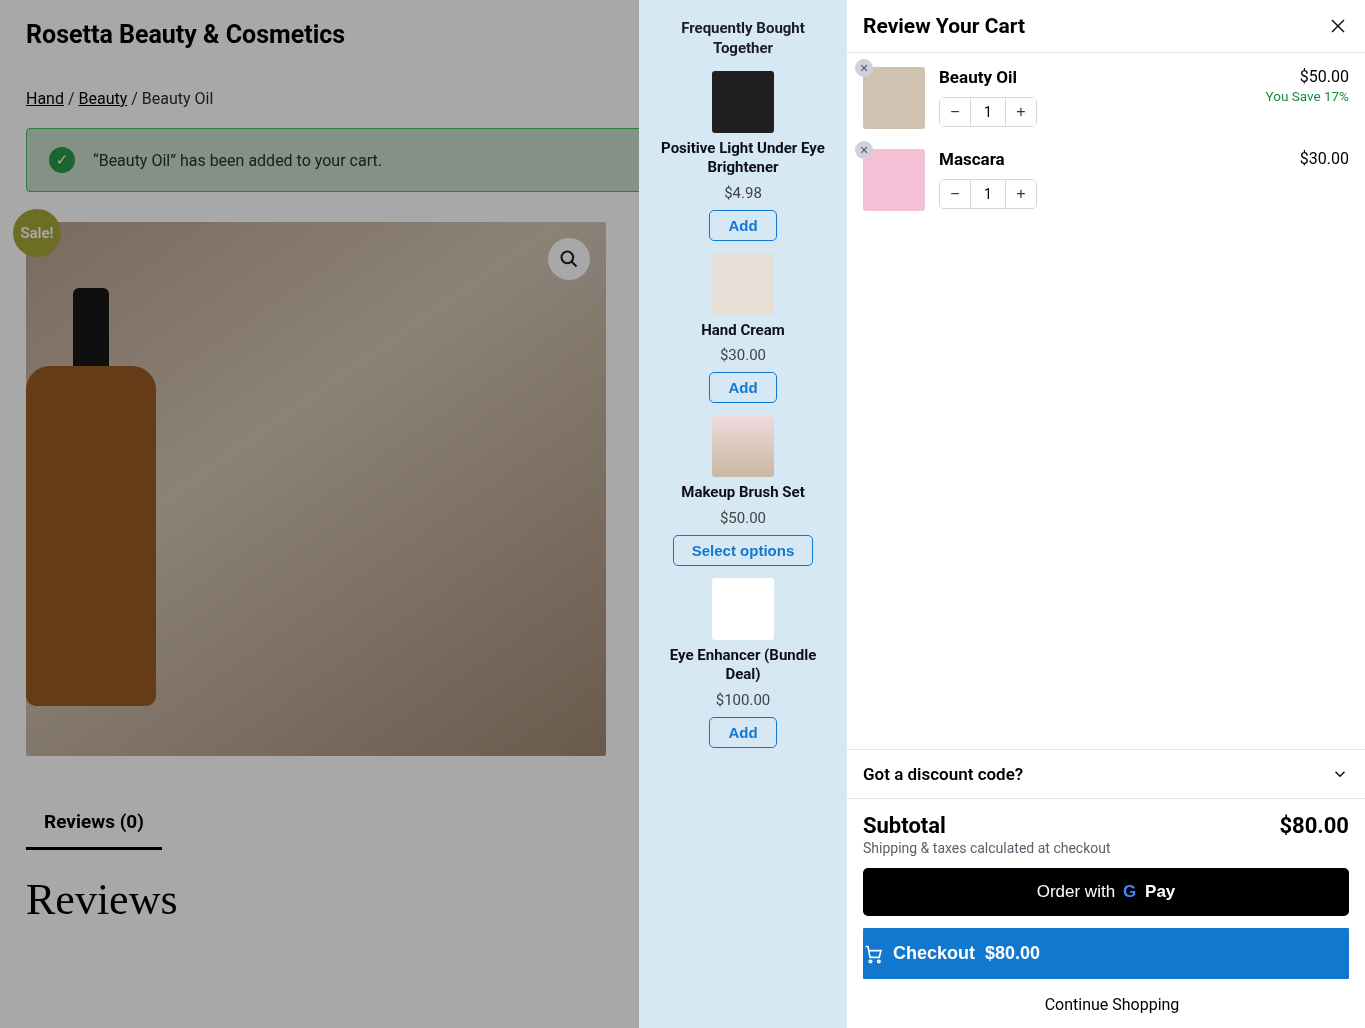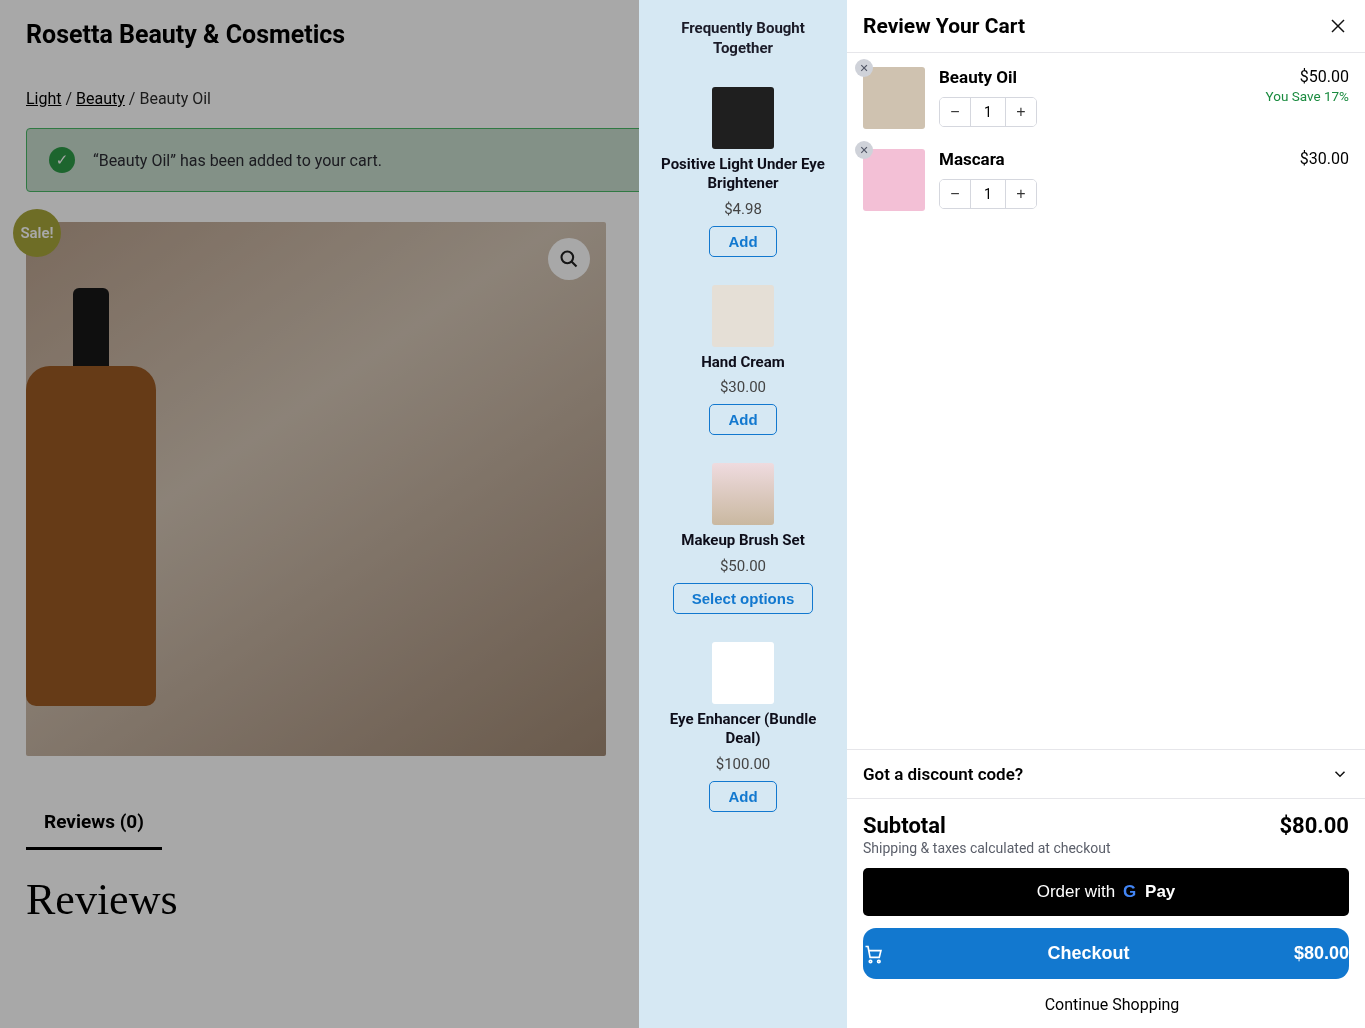--- a/index.html
+++ b/index.html
@@ -119,21 +119,21 @@
     height: 100%;
   }
 
   .fbt-col {
     width: 208px;
     background: #d6e8f3;
     padding: 18px 14px;
     display: flex;
     flex-direction: column;
     align-items: center;
-    gap: 28px;
+    gap: 12px;
     overflow: hidden;
   }
   .fbt-title {
     font-size: 15px;
     font-weight: 700;
     text-align: center;
     line-height: 1.35;
     color: #1b1b28;
   }
   .fbt-item {
@@ -296,43 +296,43 @@
   }
   .gpay {
     display: inline-flex; align-items: center; gap: 2px;
     font-weight: 600;
   }
   .g-letter { font-weight: 700; font-size: 17px; }
   .g-b { color: #4285f4; }
   .btn-blue {
     width: 100%;
     background: #1278cf; color: #fff;
-    border: none; border-radius: 13px;
+    border: none; border-radius: 1px;
     font-size: 18px; font-weight: 600;
     padding: 15px 0;
-    display: flex; align-items: center; justify-content: space-between; gap: 10px;
+    display: flex; align-items: center; justify-content: flex-start; gap: 10px;
     cursor: pointer;
     margin-bottom: 12px;
   }
   .continue-link {
     text-align: center;
     font-size: 16px;
     padding: 4px 0 14px 12px;
     cursor: pointer;
   }
   svg { display: block; }
 </style>
 </head>
 <body>
 
 <div class="page-bg">
   <div class="site-title">Rosetta Beauty &amp; Cosmetics</div>
 
   <div class="breadcrumb">
-    <a href="#">Light</a>
+    <a href="#">Hand</a>
     <span>/</span>
     <a href="#">Beauty</a>
     <span>/</span>
     <span>Beauty Oil</span>
   </div>
 
   <div class="alert-success">
     <div class="alert-check">✓</div>
     <div>“Beauty Oil” has been added to your cart.</div>
   </div>

